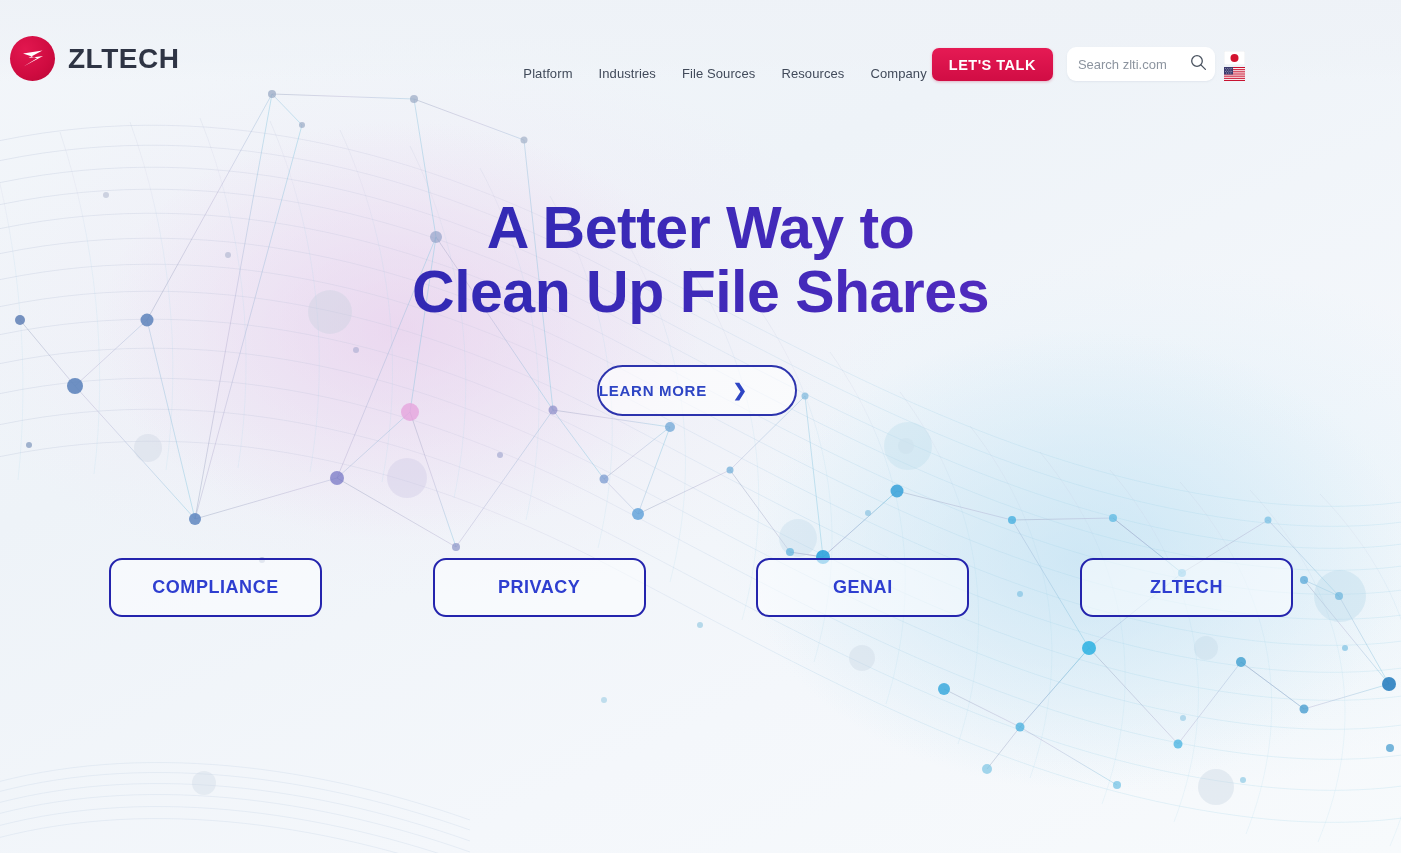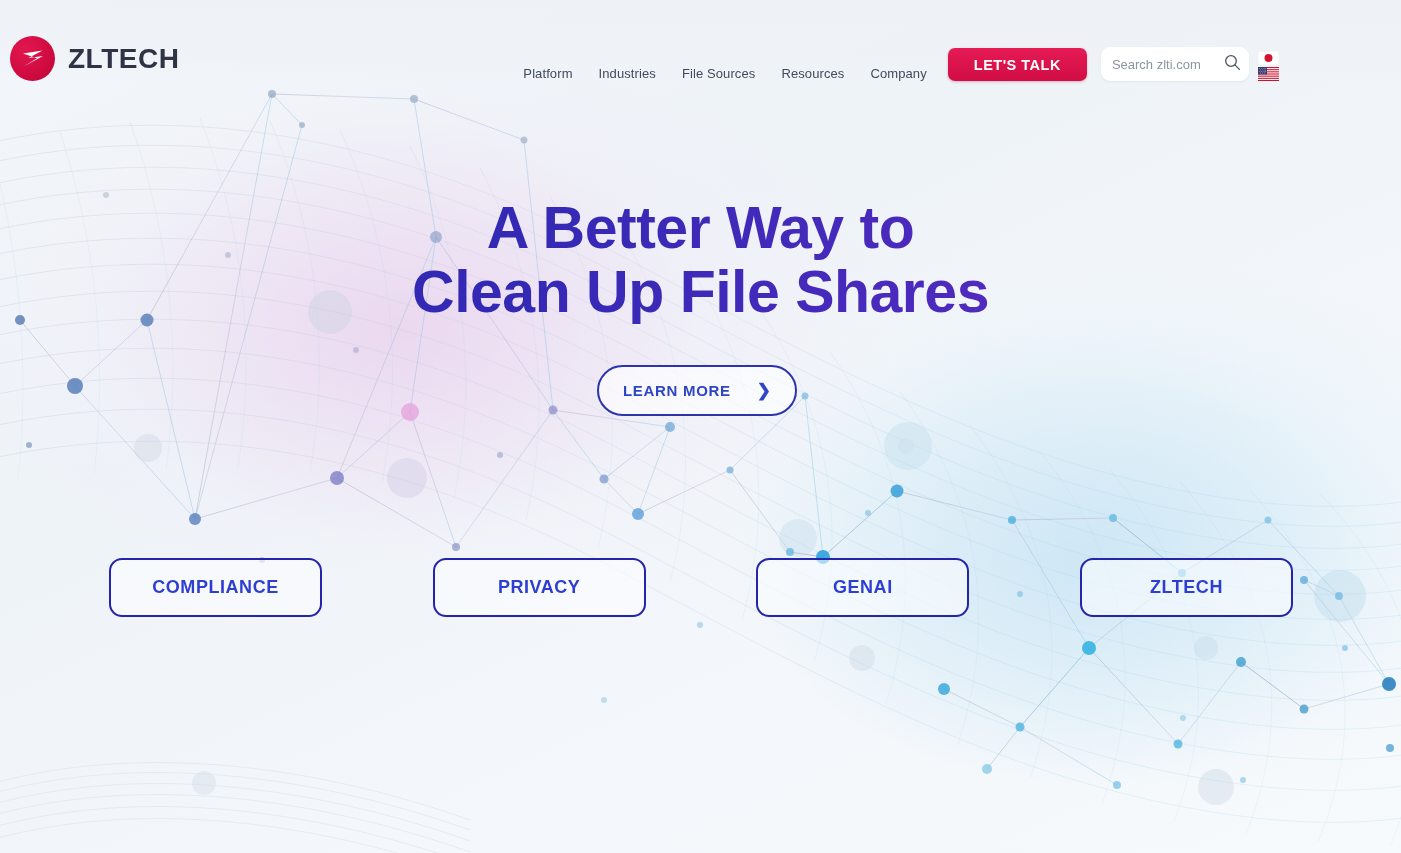--- a/index.html
+++ b/index.html
@@ -70,30 +70,30 @@
   }
   .nav-item {
     font-size: 13px;
     color: #414a5a;
     cursor: pointer;
     white-space: nowrap;
     letter-spacing: 0.1px;
   }
 
   .cta-btn {
-    margin-left: 21px;
+    margin-left: 5px;
     background: linear-gradient(180deg, #e51a54 0%, #d10d44 100%);
     color: #ffffff;
     font-size: 14.5px;
     font-weight: 700;
     letter-spacing: 0.5px;
     border: none;
     border-radius: 7px;
     height: 33px;
-    padding: 0 26px;
+    padding: 0 17px;
     cursor: pointer;
     font-family: "Liberation Sans", sans-serif;
     box-shadow: 0 1px 3px rgba(190,10,60,0.28);
   }
 
   .search-wrap {
     margin-left: 14px;
     width: 148px;
     height: 34px;
     background: #ffffff;
@@ -160,21 +160,20 @@
     position: absolute;
     top: 365px;
     left: 597px;
     width: 200px;
     height: 51px;
     border: 2px solid #2c33ad;
     border-radius: 26px;
     background: rgba(255,255,255,0.62);
     display: flex;
     align-items: center;
-    justify-content: center;
     gap: 26px;
     cursor: pointer;
     font-family: "Liberation Sans", sans-serif;
   }
   .learn-more-label {
     font-size: 15px;
     font-weight: 700;
     letter-spacing: 0.7px;
     color: #2e45c4;
   }

